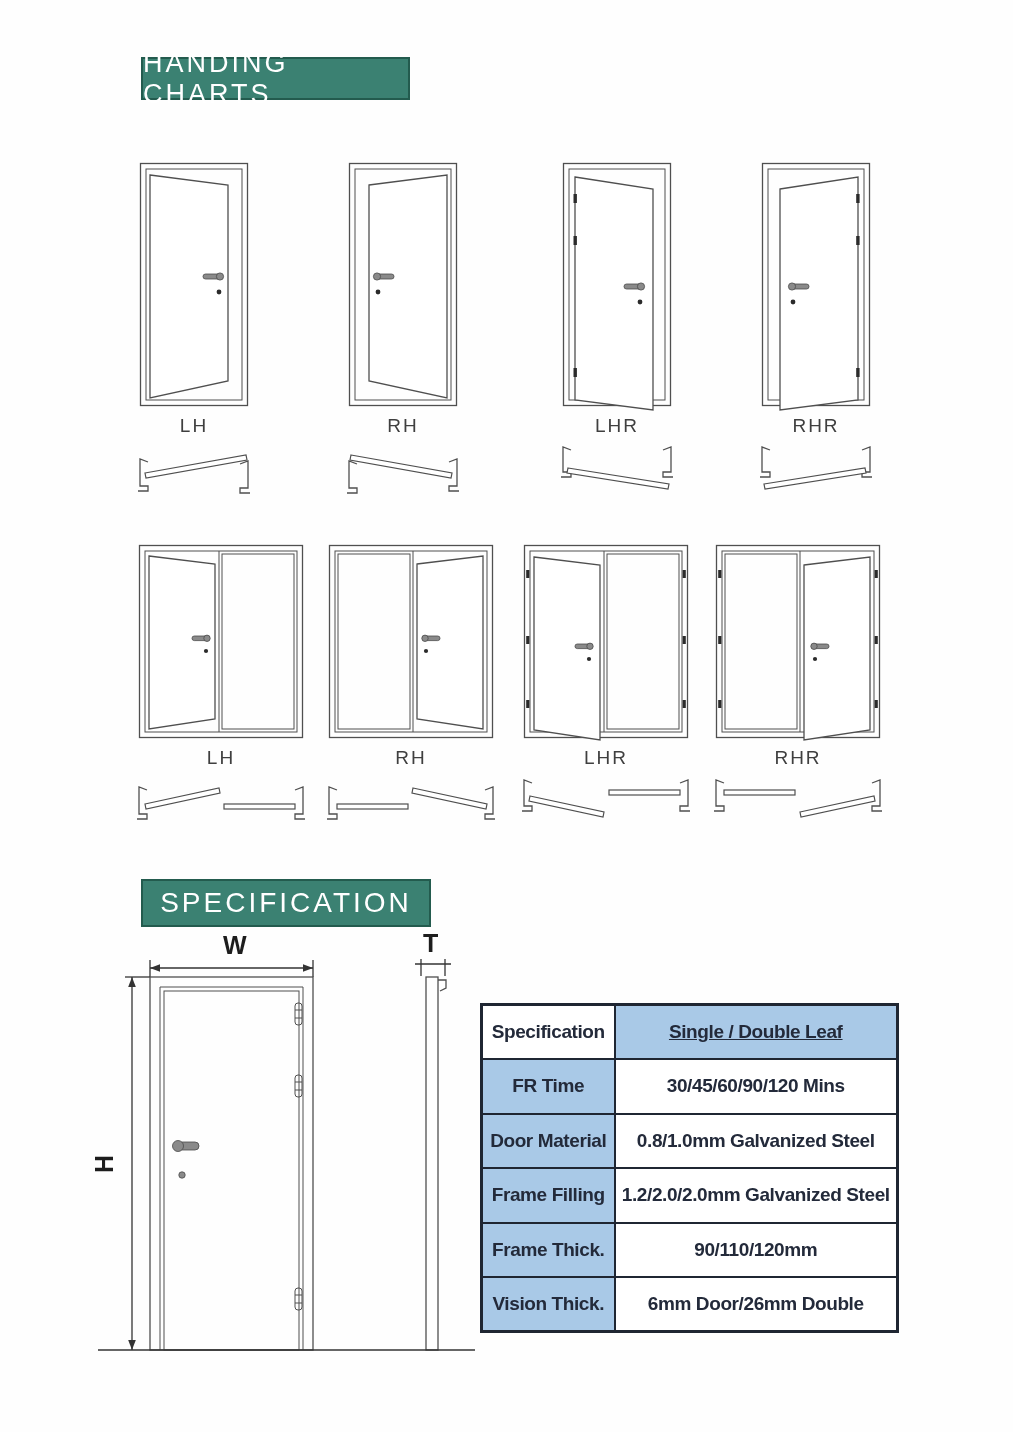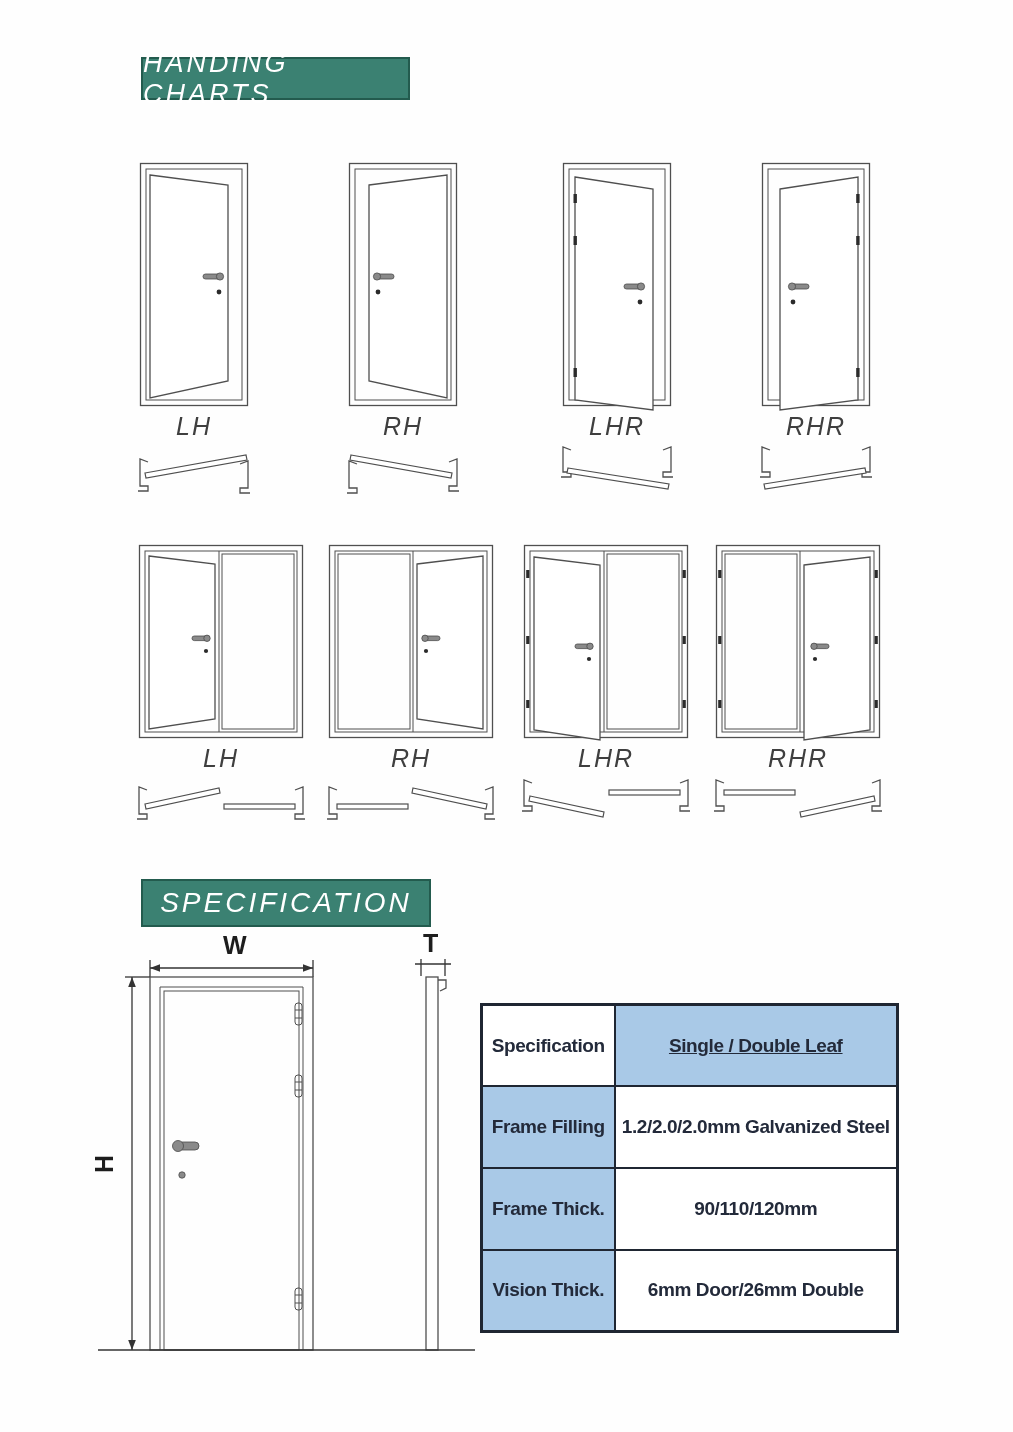--- a/index.html
+++ b/index.html
@@ -9,29 +9,29 @@
   }
   *{margin:0;padding:0;box-sizing:border-box;}
   html,body{background:#fff;}
   .sheet{
     position:relative;width:1013px;height:1432px;background:var(--paper);
     font-family:"Liberation Sans",sans-serif;overflow:hidden;
   }
   .section-title{
     position:absolute;display:flex;align-items:center;justify-content:center;
     background:var(--teal);border:2px solid var(--teal-border);
-    color:#fff;font-size:27px;letter-spacing:3px;font-weight:400;font-style:italic;
+    color:#fff;font-size:27px;letter-spacing:3px;font-weight:400;
   }
   .title-handing{left:141px;top:57px;width:269px;height:43px;}
   .title-spec{left:141px;top:879px;width:290px;height:48px;font-size:28px;}
   .door-fig{position:absolute;display:flex;flex-direction:column;align-items:center;}
   .door-fig svg{display:block;}
   .door-label{
-    font-size:25px;color:var(--label);letter-spacing:2px;line-height:22px;
-    margin-top:1px;font-weight:400;font-style:italic;
+    font-size:19px;color:var(--label);letter-spacing:2px;line-height:22px;
+    margin-top:1px;font-weight:400;
   }
   .swing{margin-top:5px;}
   .stroke{fill:none;stroke:var(--line);stroke-width:1.3px;}
   .stroke-thin{fill:none;stroke:var(--line);stroke-width:1px;}
   .leaf{fill:#fff;stroke:var(--line);stroke-width:1.3px;}
   .hw{fill:#8a8a8a;stroke:#4a4a4a;stroke-width:0.8px;}
   .dot{fill:#2b2b2b;}
   .hinge{fill:#2b2b2b;}
   .bar{fill:#fff;stroke:var(--line);stroke-width:1.2px;}
   .dim{stroke:#333;stroke-width:1.3px;fill:none;}
@@ -276,20 +276,28 @@
     <line class="dim" x1="3" y1="422" x2="380" y2="422"></line>
   </svg>
 
   <table class="spec">
     <tbody>
       <tr>
         <td class="c1">Specification</td>
         <td class="c2">Single / Double Leaf</td>
       </tr>
       <tr>
+        <td class="c1">FR Time</td>
+        <td class="c2">30/45/60/90/120 Mins</td>
+      </tr>
+      <tr>
+        <td class="c1">Door Material</td>
+        <td class="c2">0.8/1.0mm Galvanized Steel</td>
+      </tr>
+      <tr>
         <td class="c1">Frame Filling</td>
         <td class="c2">1.2/2.0/2.0mm Galvanized Steel</td>
       </tr>
       <tr>
         <td class="c1">Frame Thick.</td>
         <td class="c2">90/110/120mm</td>
       </tr>
       <tr>
         <td class="c1">Vision Thick.</td>
         <td class="c2">6mm Door/26mm Double</td>

